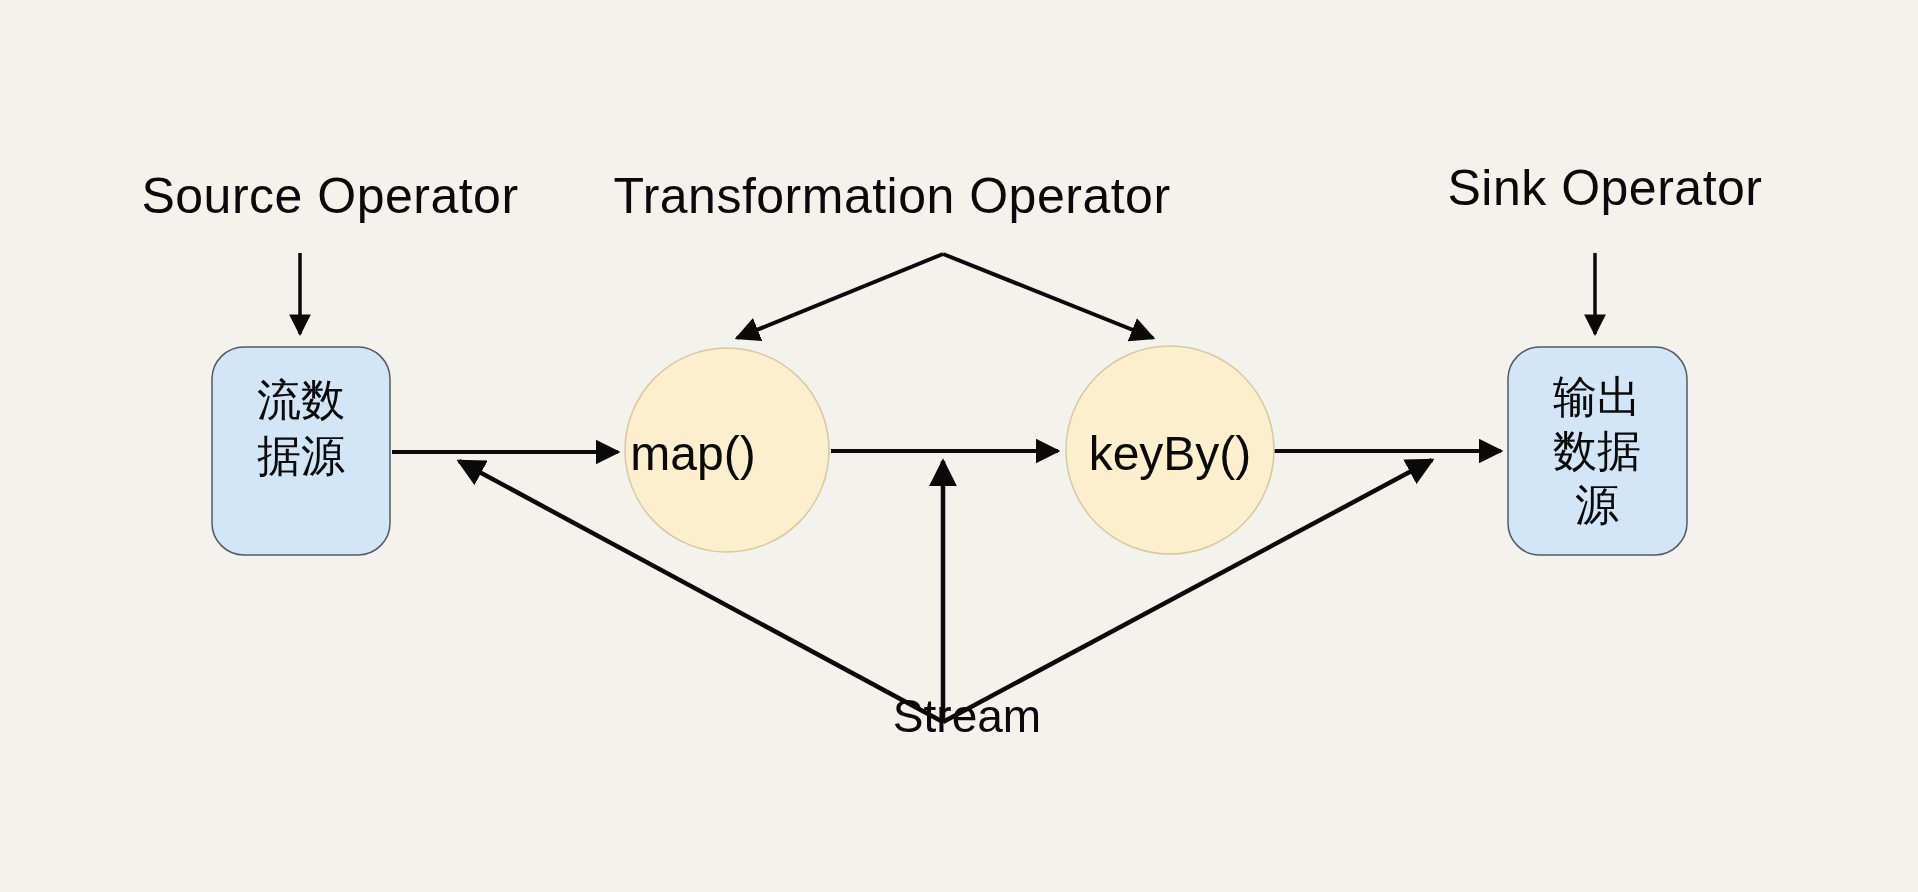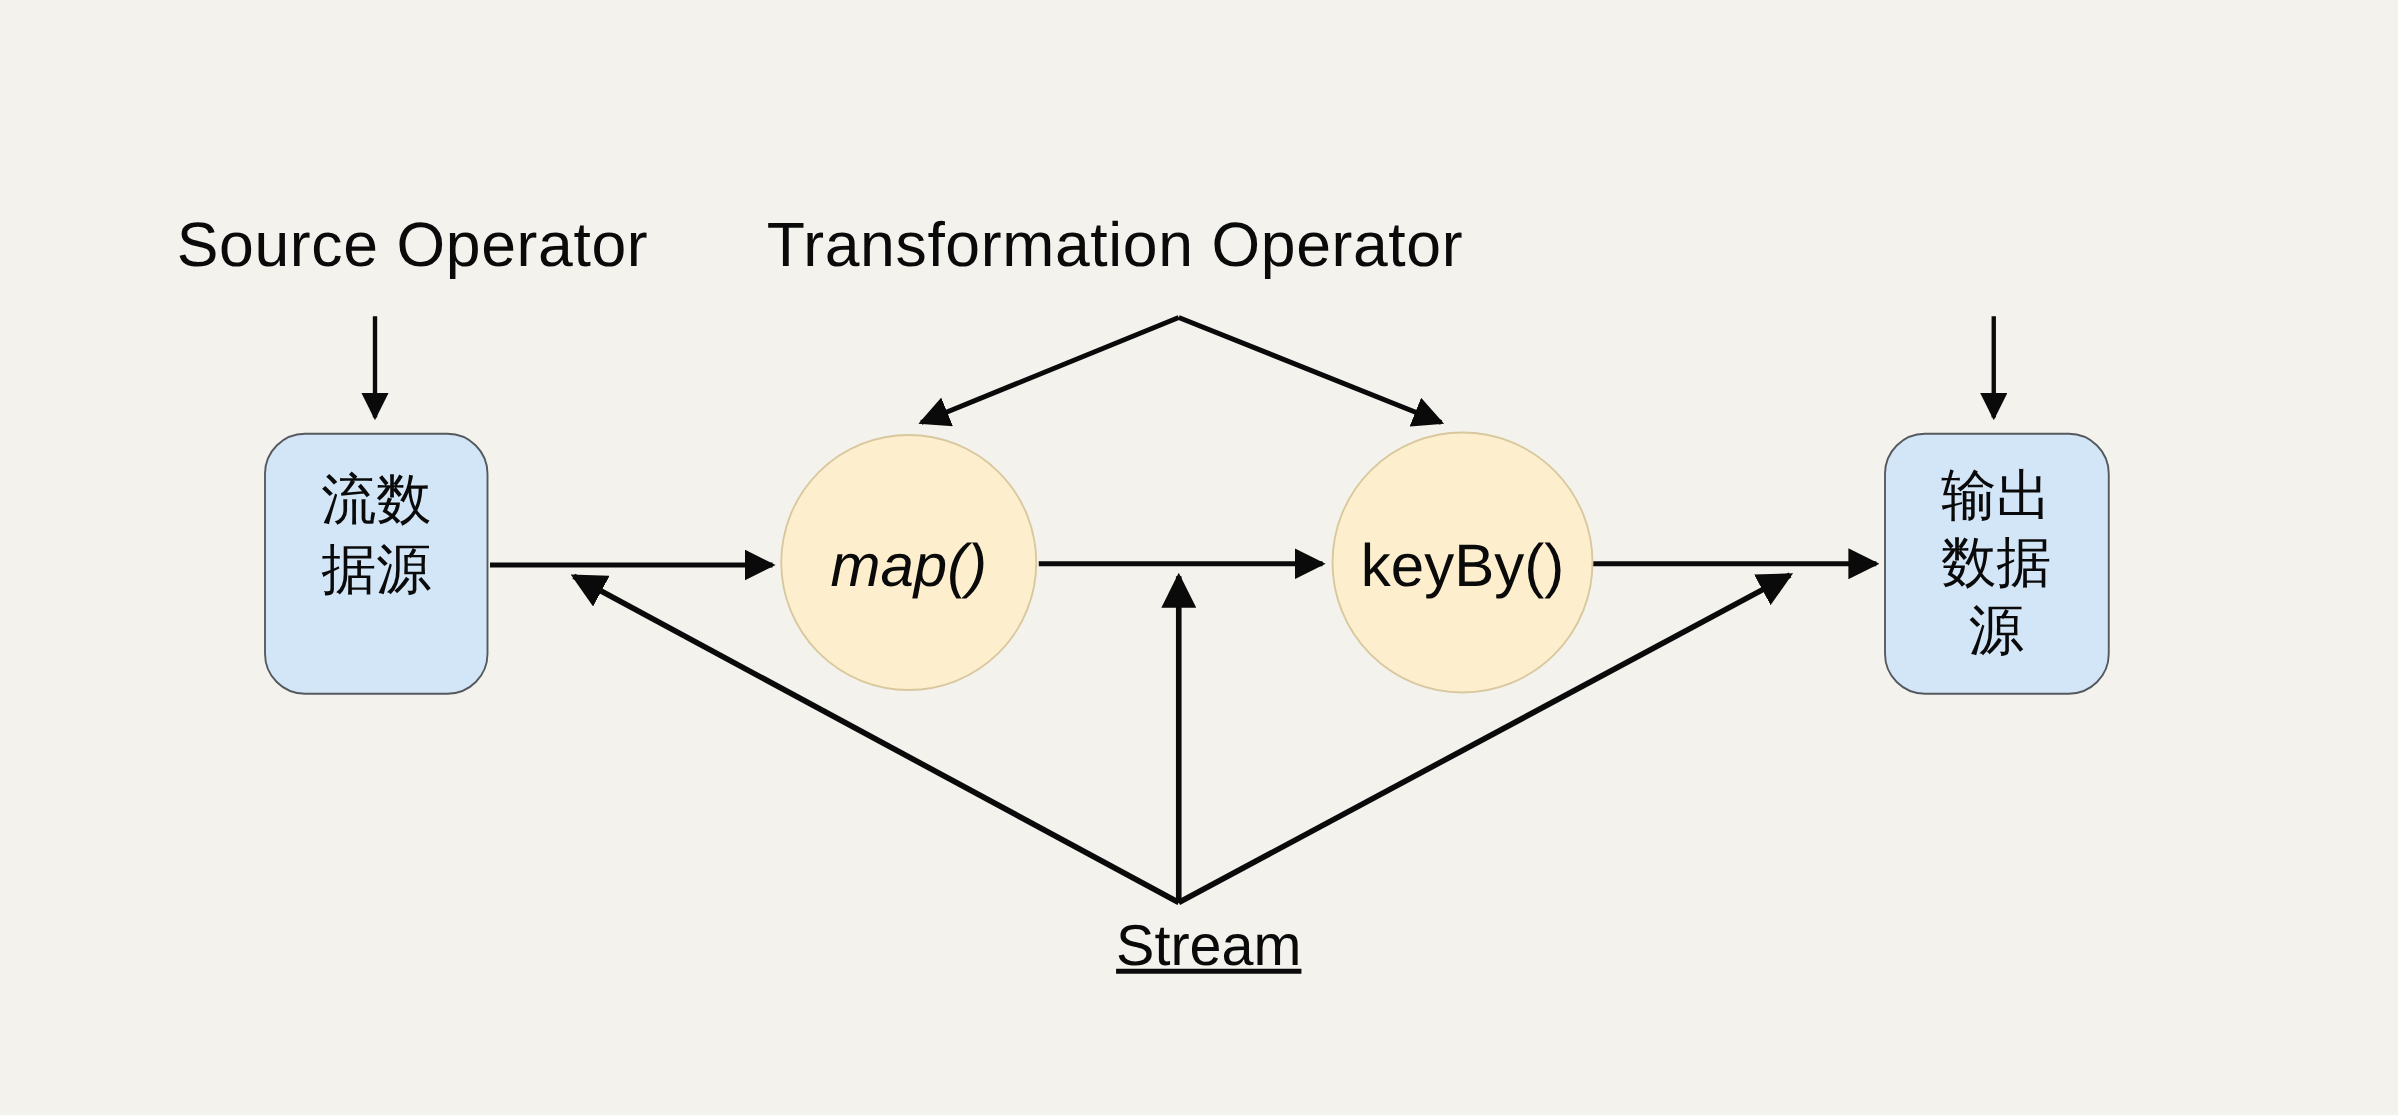--- a/index.html
+++ b/index.html
@@ -79,31 +79,32 @@
     <line class="edge w5" x1="943" y1="722" x2="1432" y2="460" marker-end="url(#arrow)"></line>
 
     <rect class="node-box" x="212" y="347" width="178" height="208" rx="32" fill="#d3e6f8"></rect>
     <circle class="node-circle" cx="727" cy="450" r="102" fill="#fdefce"></circle>
     <circle class="node-circle" cx="1170" cy="450" r="104" fill="#fdefce"></circle>
     <rect class="node-box" x="1508" y="347" width="179" height="208" rx="32" fill="#d3e6f8"></rect>
   </svg>
 
   <div class="txt op-label" style="left:330px; top:196px;">Source Operator</div>
   <div class="txt op-label" style="left:892px; top:196px;">Transformation Operator</div>
+  <div class="txt op-label" style="left:1605px; top:188px;">Sink Operator</div>
 
   <div class="txt box-label" style="left:301px; top:428px;">
     <div>流数</div>
     <div>据源</div>
   </div>
 
-  <div class="txt circle-label" style="left:727px; top:453px;font-style:italic;">map()</div>
+  <div class="txt circle-label" style="left:693px; top:453px;">map()</div>
 
   <div class="txt circle-label" style="left:1170px; top:453px;">keyBy()</div>
 
   <div class="txt box-label" style="left:1597px; top:451px; line-height:54px;text-align:center;">
     <div>输出</div>
     <div>数据</div>
     <div>源</div>
   </div>
 
-  <div class="txt stream-label" style="left:967px; top:756px;text-decoration:underline;">Stream</div>
+  <div class="txt stream-label" style="left:967px; top:716px;">Stream</div>
 
 </div>
 
 </body></html>

